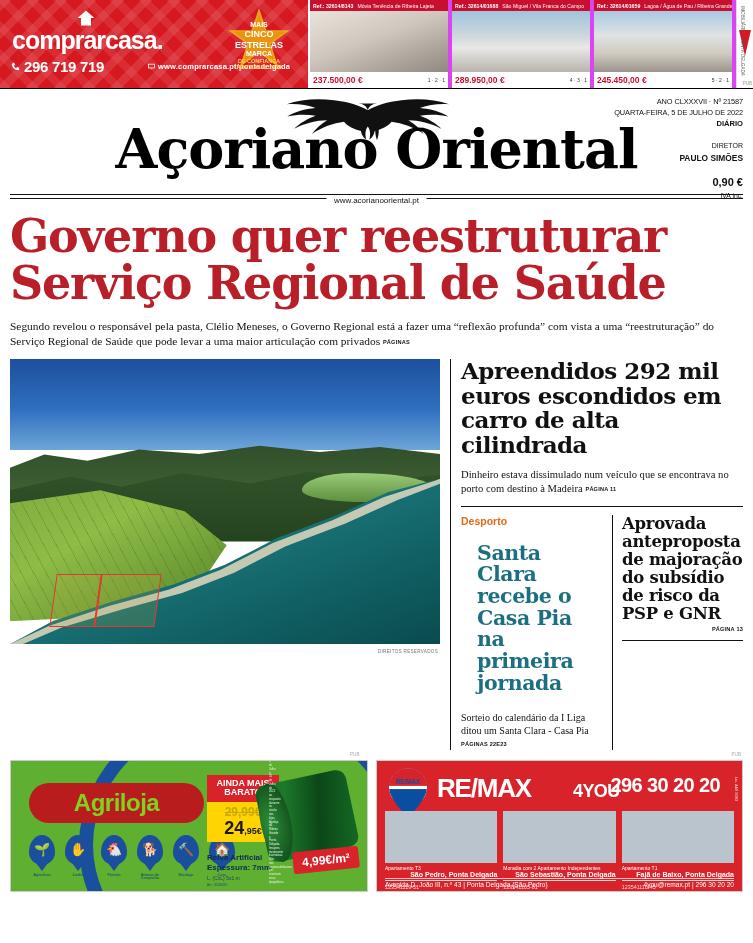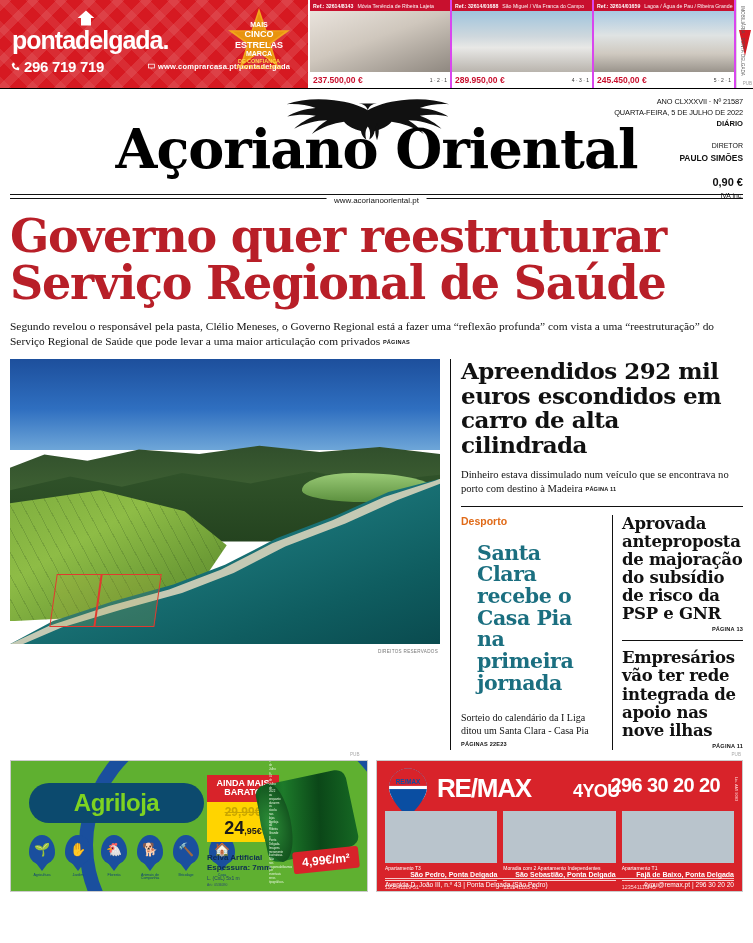--- a/index.html
+++ b/index.html
@@ -26,21 +26,21 @@
   .cc-url{position:absolute;left:148px;top:62px;color:#fff;font-family:"Liberation Sans",sans-serif;
     font-weight:700;font-size:7.5px;letter-spacing:.2px;display:flex;align-items:center;gap:3px;}
   .cc-star{position:absolute;right:18px;top:6px;width:62px;height:76px;}
   .cc-star .stxt{position:absolute;inset:0;display:flex;flex-direction:column;align-items:center;
     justify-content:center;color:#fff;font-family:"Liberation Sans",sans-serif;font-weight:700;
     font-size:7px;line-height:1.15;text-align:center;padding-top:4px;}
   .cc-star .stxt b{font-size:9px;}
   .cc-star .syr{font-size:5.5px;color:#ffd24d;}
 
   .props{flex:1;display:flex;height:88px;position:relative;border-left:2px solid #fff;}
-  .prop{flex:1;position:relative;border-right:2px solid #d946ef;overflow:hidden;background:#fde047;padding-left:15px;}
+  .prop{flex:1;position:relative;border-right:4px solid #d946ef;overflow:hidden;background:#fde047;padding-left:15px;}
   .prop .ref{position:absolute;left:0;top:0;right:0;height:11px;background:#c8102e;color:#fff;
     font-family:"Liberation Sans",sans-serif;font-size:5.2px;font-weight:700;display:flex;
     align-items:center;gap:4px;padding:0 3px;box-sizing:border-box;white-space:nowrap;overflow:hidden;}
   .prop .ref .loc{font-weight:400;color:#fff;opacity:.95;}
   .prop .photo{position:absolute;left:0;right:0;top:11px;bottom:16px;}
   .prop .bar{position:absolute;left:0;right:0;bottom:0;height:16px;background:#fff;display:flex;
     align-items:center;justify-content:space-between;padding:0 3px;box-sizing:border-box;}
   .prop .price{color:#c8102e;font-family:"Liberation Sans",sans-serif;font-weight:700;font-size:8.5px;}
   .prop .icons{display:flex;align-items:center;gap:2px;color:#333;font-size:5px;
     font-family:"Liberation Sans",sans-serif;}
@@ -143,21 +143,21 @@
   .hr-thin{border:0;border-top:1px solid #111;margin:8px 0;}
 
   
   .bottom{display:flex;margin-top:10px;padding:0 10px 0 10px;box-sizing:border-box;gap:8px;
     position:relative;}
   .pub-lab{position:absolute;top:-8px;font-family:"Liberation Sans",sans-serif;font-size:4.6px;color:#aaa;}
   .ag{width:358px;height:132px;position:relative;overflow:hidden;background:#5fb030;
     border:1px solid #ccc;box-sizing:border-box;}
   .ag-swoosh{position:absolute;right:-40px;top:-60px;width:300px;height:260px;border-radius:50%;
     border:14px solid #1a4f9e;}
-  .ag-logo{position:absolute;left:18px;top:22px;width:175px;height:40px;background:#0c4a6e;
+  .ag-logo{position:absolute;left:18px;top:22px;width:175px;height:40px;background:#b91c1c;
     border-radius:22px;display:flex;align-items:center;justify-content:center;}
   .ag-logo span{font-family:"Liberation Sans",sans-serif;font-weight:700;font-size:24px;
     color:#7ed321;letter-spacing:-.5px;}
   .ag-pins{position:absolute;left:18px;top:74px;display:flex;gap:10px;}
   .pin{width:26px;}
   .pin .drop{width:26px;height:30px;background:#1a4f9e;border-radius:50% 50% 50% 50%/58% 58% 42% 42%;
     position:relative;}
   .pin .drop:after{content:"";position:absolute;left:50%;transform:translateX(-50%);bottom:-6px;
     border-left:6px solid transparent;border-right:6px solid transparent;border-top:8px solid #1a4f9e;}
   .pin .glyph{position:absolute;inset:0;display:flex;align-items:center;justify-content:center;
@@ -225,21 +225,21 @@
 
 <div class="page">
 
   <div class="topstrip">
 
     <div class="cc-ad">
       <div class="cc-chev"></div>
       <svg class="cc-house" viewBox="0 0 24 24">
         <path d="M12 3 L22 12 L18 12 L18 21 L6 21 L6 12 L2 12 Z" fill="#ffffff"></path>
       </svg>
-      <div class="cc-logo">pontadelgada.</div>
+      <div class="cc-logo">comprarcasa.</div>
       <div class="cc-phone">
         <svg width="10" height="10" viewBox="0 0 24 24">
           <path d="M6 2h4l2 5-3 2a12 12 0 006 6l2-3 5 2v4c0 1-1 2-2 2A18 18 0 014 6c0-1 1-2 2-2z" fill="#fff"></path>
         </svg>
         <span>296 719 719</span>
       </div>
       <div class="cc-url">
         <svg width="7" height="7" viewBox="0 0 24 24">
           <rect x="2" y="4" width="20" height="13" fill="none" stroke="#fff" stroke-width="2.5"></rect>
           <rect x="9" y="19" width="6" height="2" fill="#fff"></rect>
@@ -374,24 +374,20 @@
           <h3 class="sport-h">Santa Clara recebe o Casa Pia na primeira jornada</h3>
           <p class="sport-s"><span>Sorteio do calendário da I Liga ditou um Santa Clara - Casa Pia</span> <span class="pgref">PÁGINAS 22E23</span></p>
         </div>
 
         <div class="col-b">
           <div>
             <h3 class="b-h">Aprovada anteproposta de majoração do subsídio de risco da PSP e GNR</h3>
             <span class="pgref b-pg">PÁGINA 13</span>
           </div>
           <hr class="hr-thin">
-          <div>
-            <h3 class="b-h">Empresários vão ter rede integrada de apoio nas nove ilhas</h3>
-            <span class="pgref b-pg">PÁGINA 11</span>
-          </div>
         </div>
       </div>
     </div>
   </div>
 
   <div class="bottom">
     <span class="pub-lab" style="left:350px;">PUB</span>
     <span class="pub-lab" style="right:12px;">PUB</span>
 
     <div class="ag">

